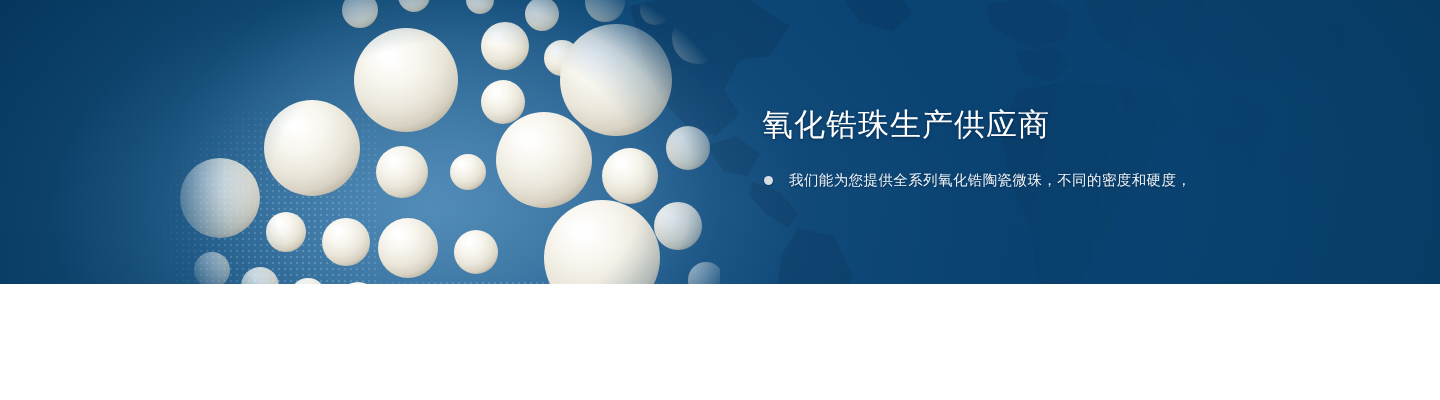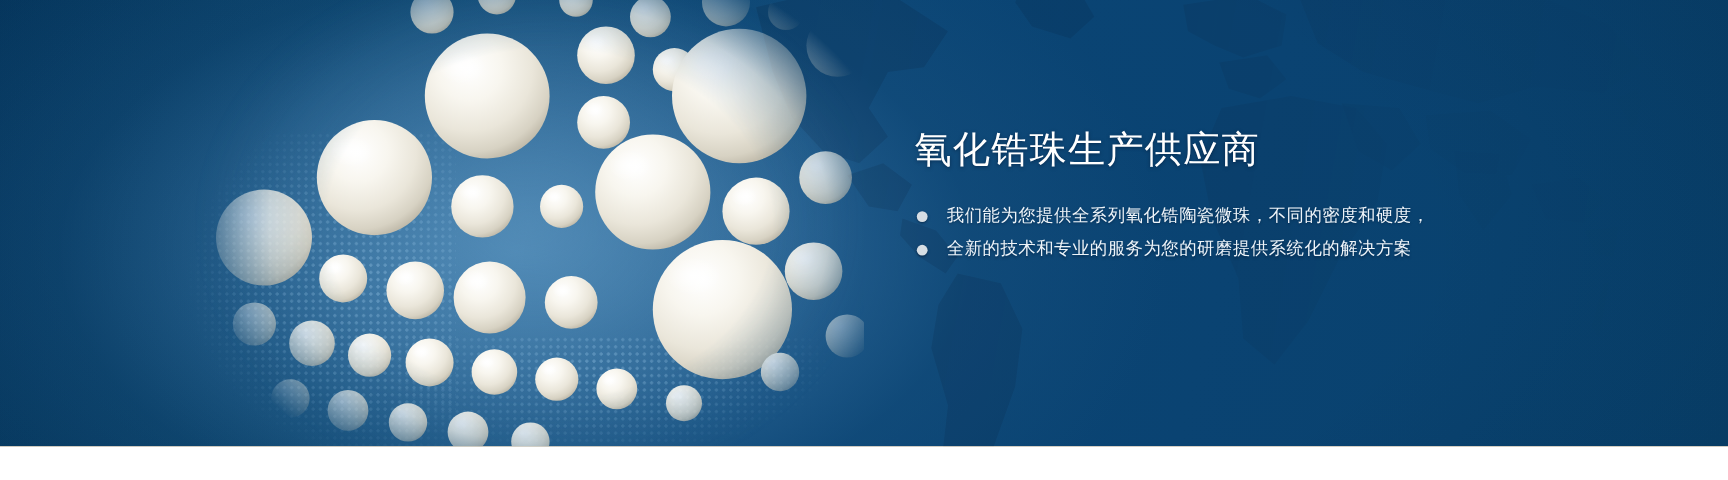--- a/index.html
+++ b/index.html
@@ -3,24 +3,24 @@
 <meta charset="utf-8">
 <style>
   html, body {
     margin: 0;
     padding: 0;
     background: #fff;
   }
   #banner {
     position: relative;
     width: 1440px;
-    height: 372px;
+    height: 284px;
     overflow: hidden;
     font-family: "Liberation Sans", "DejaVu Sans", sans-serif;
-    background: #a16207;
+    background: #ec4899;
   }
 
   
   .bg-base {
     position: absolute;
     inset: 0;
     background:
       radial-gradient(ellipse 760px 460px at 430px 210px,
         rgba(76,135,180,0.95) 0%,
         rgba(54,112,160,0.70) 26%,
@@ -370,22 +370,18 @@
 
     <h1 class="headline">氧化锆珠生产供应商</h1>
 
     <ul class="bullets">
 
       <li class="bullet">
         <span class="dot"></span>
         <span class="ln">我们能为您提供全系列氧化锆陶瓷微珠，不同的密度和硬度，</span>
       </li>
 
-      <li class="bullet">
-        <span class="dot"></span>
-        <span class="ln">全新的技术和专业的服务为您的研磨提供系统化的解决方案</span>
-      </li>
 
 
     </ul>
   </div>
 
 </div>
 
 </body></html>

